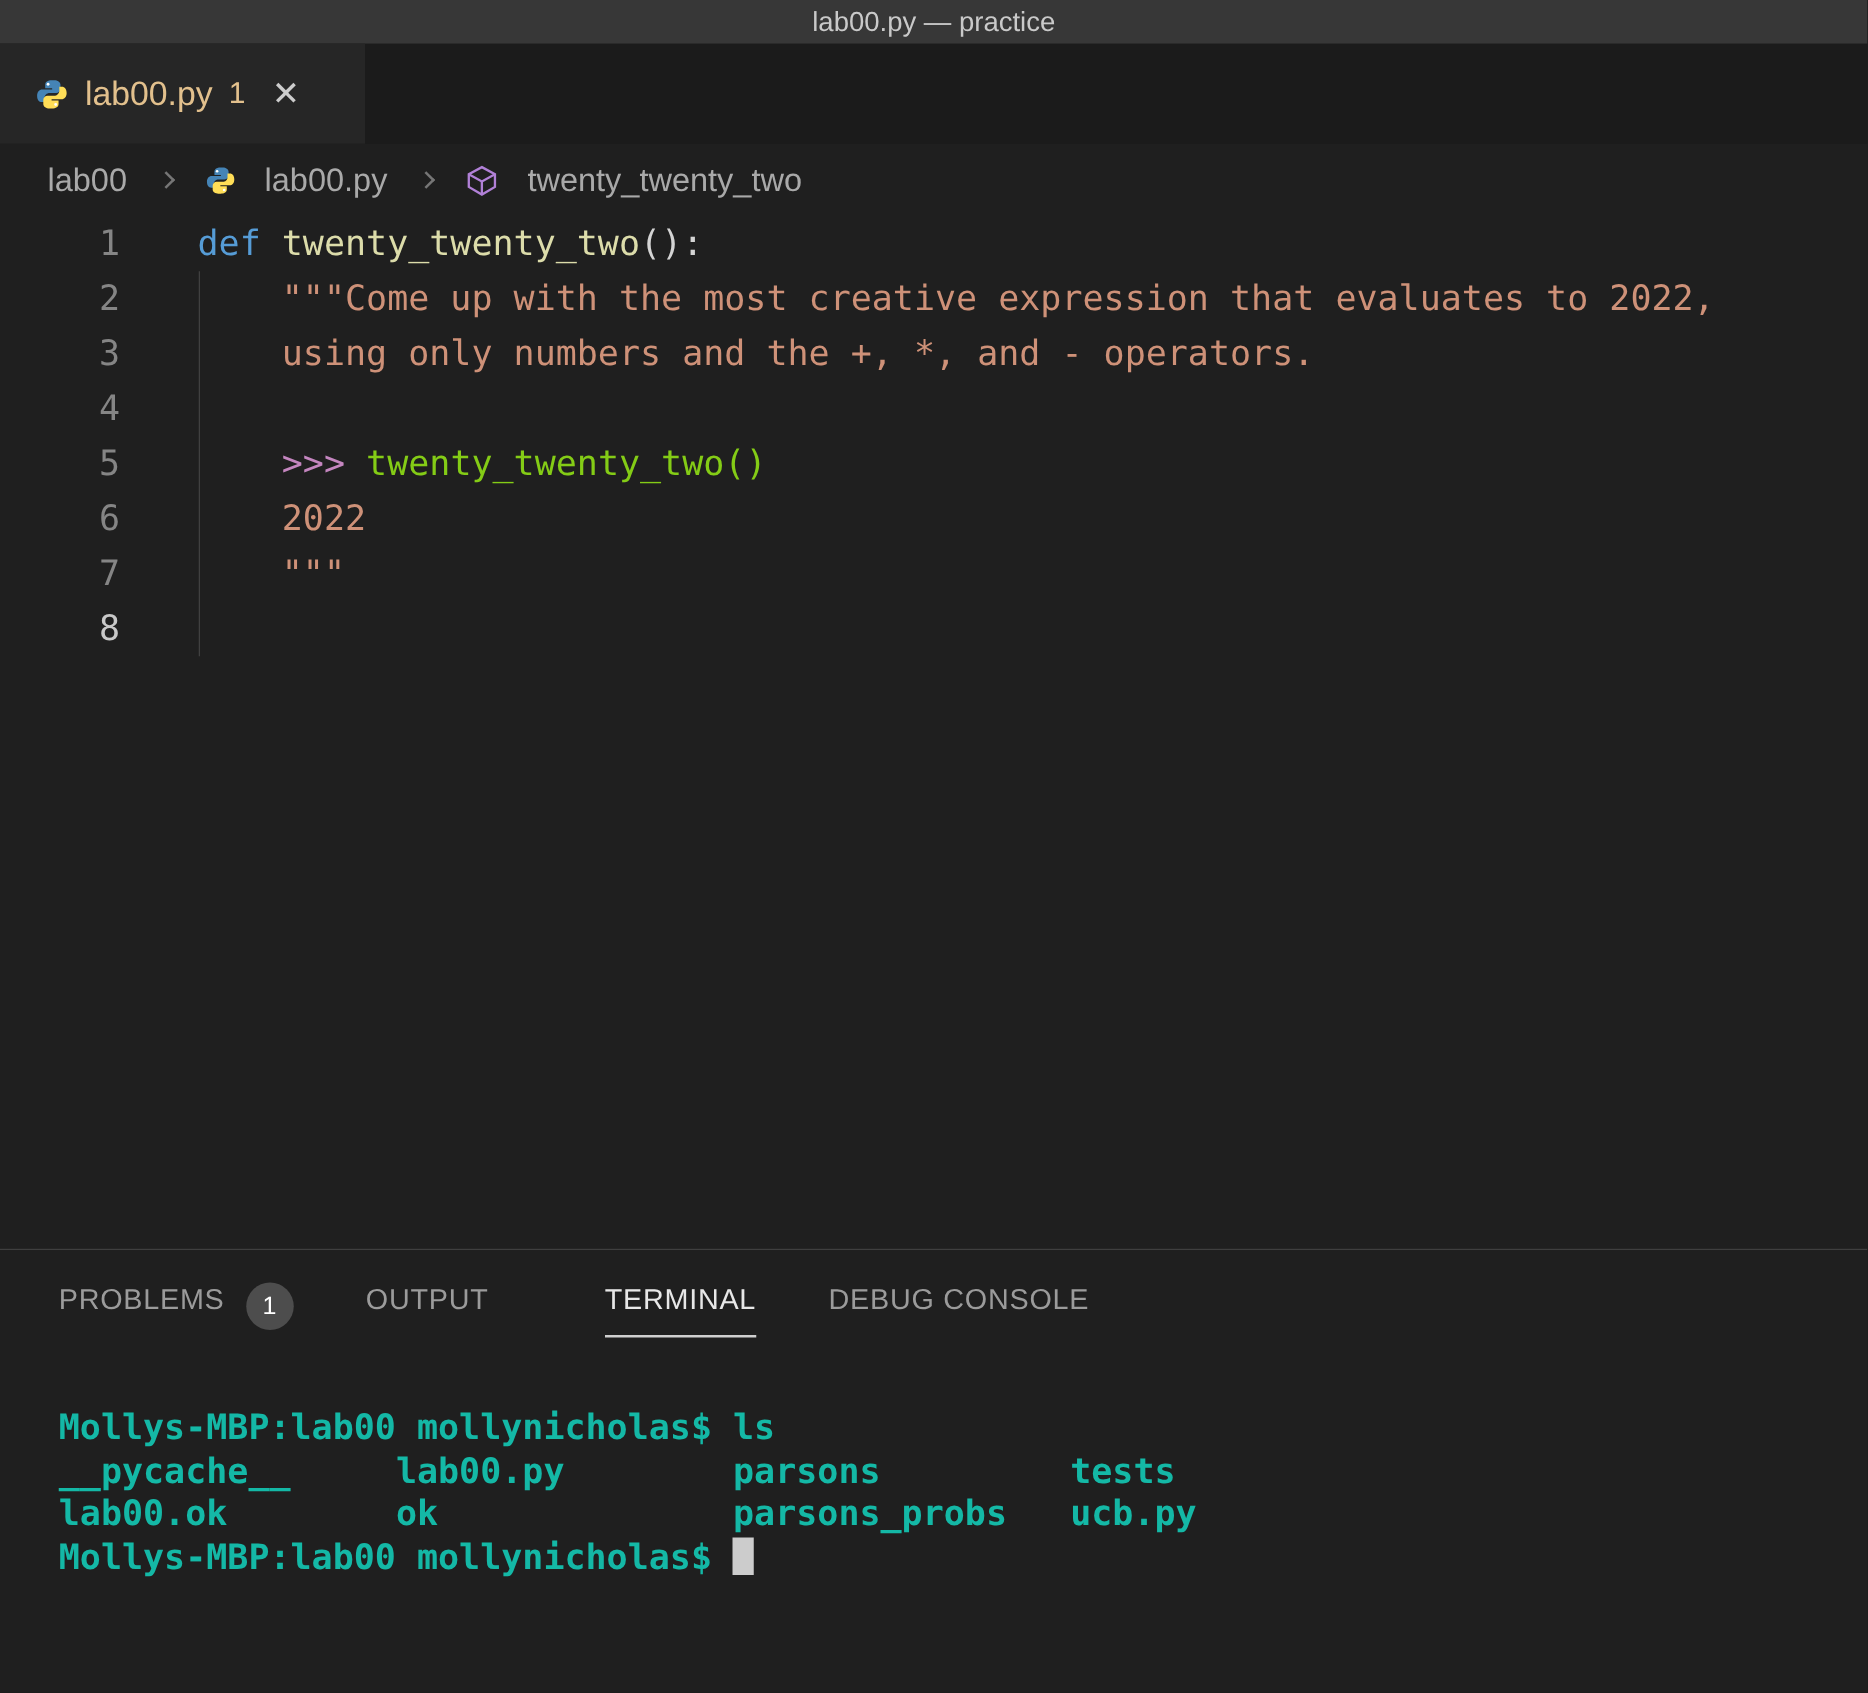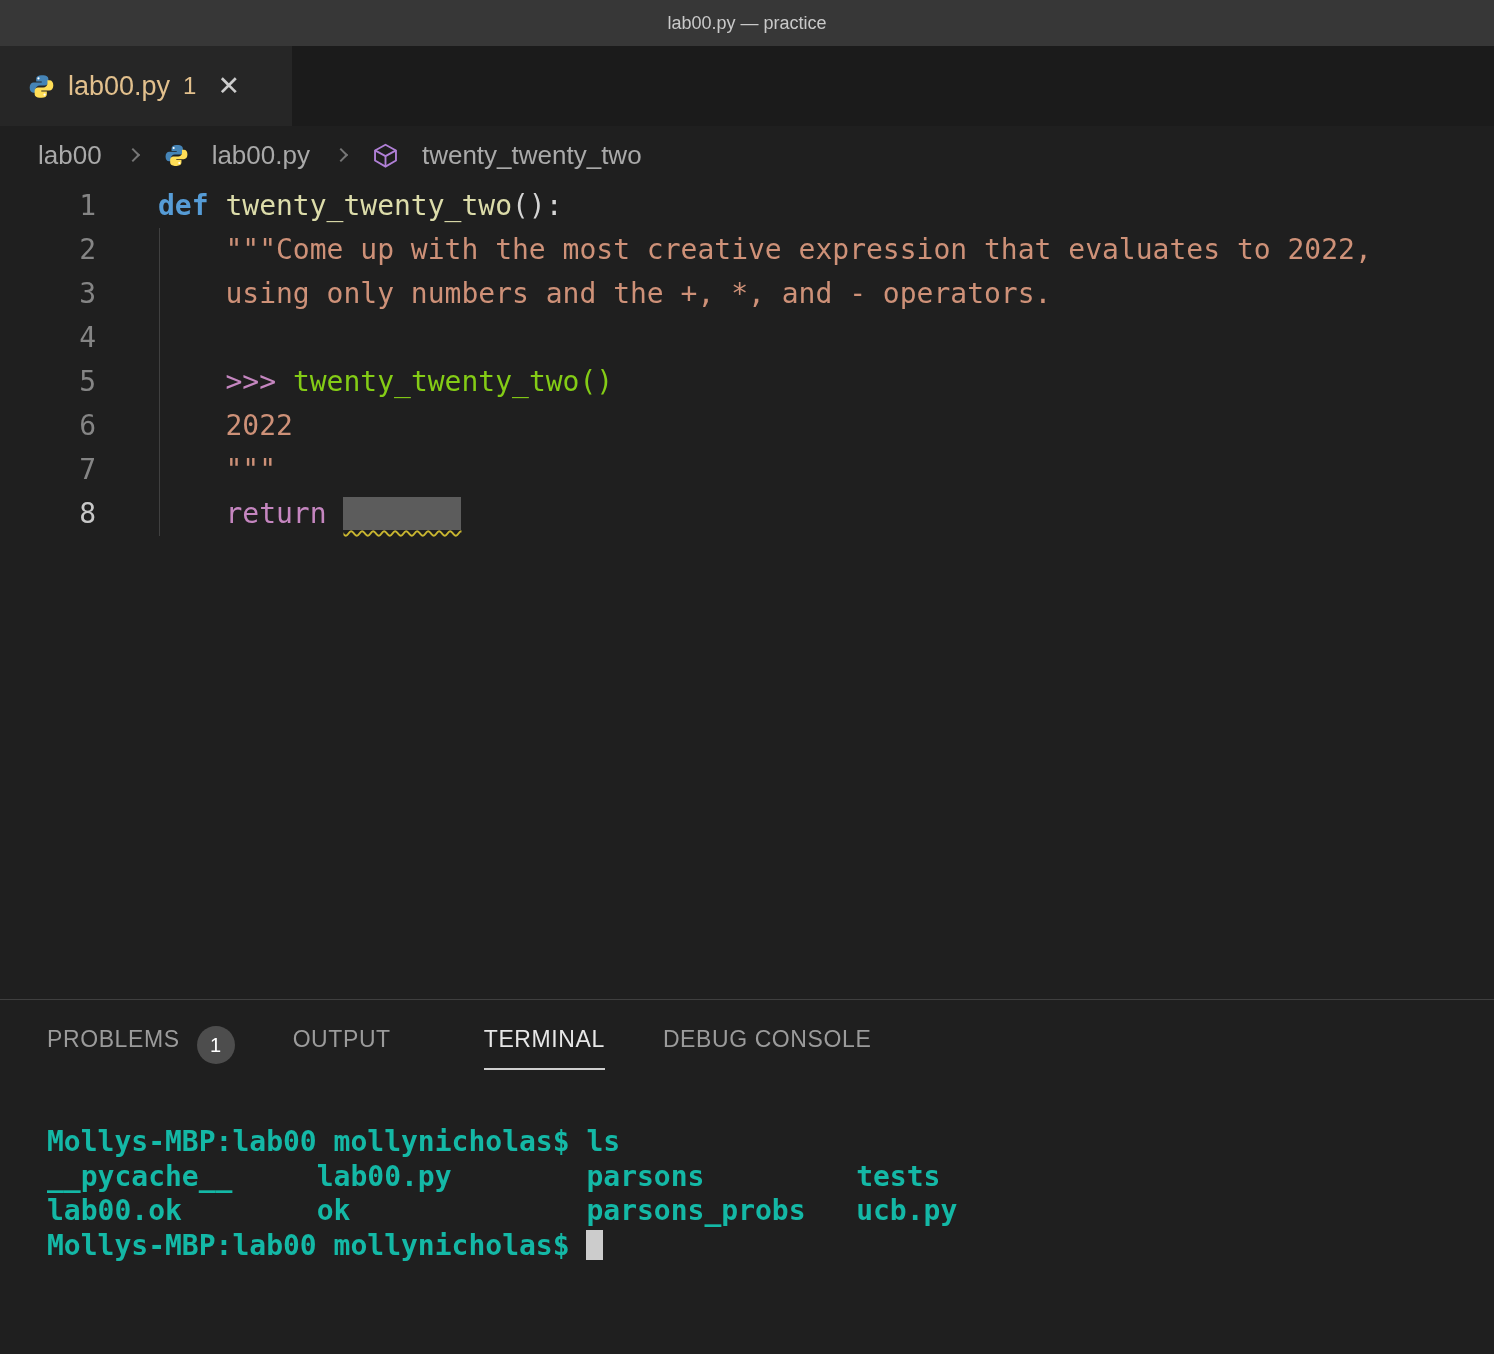--- a/index.html
+++ b/index.html
@@ -7,23 +7,23 @@
   body {
     background:#1f1f1f;
     font-family:"Liberation Sans", sans-serif;
     position:relative;
     overflow:hidden;
     color:#d4d4d4;
   }
 
   
   .titlebar {
-    height:46px; background:#373737;
+    height:35px; background:#373737;
     display:flex; align-items:center; justify-content:center;
-    color:#c9c9c9; font-size:18px; font-weight:500;
+    color:#c9c9c9; font-size:22px; font-weight:500;
   }
 
   
   .tabstrip { height:80px; background:#1b1b1b; display:flex; }
   .tab {
     width:292px; background:#262626;
     display:flex; align-items:center; gap:13px;
     padding:0 22px 0 28px;
   }
   .tab-filename { color:#e2c08d; font-size:27px; }
@@ -144,21 +144,21 @@
     </svg>
   </span>
   <span class="crumb">twenty_twenty_two</span>
 </div>
 
 <div class="editor">
   <div class="indent-guide"></div>
   <div>
       <div class="code-line">
         <span class="line-num">1</span>
-        <span class="line-content"><span style="color: rgb(86, 156, 214); font-weight: bold;">def</span><span style="color: rgb(212, 212, 212);"> </span><span style="color: rgb(220, 220, 170);">twenty_twenty_two</span><span style="color: rgb(212, 212, 212);">():</span></span>
+        <span class="line-content"><span style="color: rgb(86, 156, 214);">def</span><span style="color: rgb(212, 212, 212);"> </span><span style="color: rgb(220, 220, 170);">twenty_twenty_two</span><span style="color: rgb(212, 212, 212);">():</span></span>
       </div>
       <div class="code-line">
         <span class="line-num">2</span>
         <span class="line-content"><span style="color: rgb(206, 145, 120);">    """Come up with the most creative expression that evaluates to 2022,</span></span>
       </div>
       <div class="code-line">
         <span class="line-num">3</span>
         <span class="line-content"><span style="color: rgb(206, 145, 120);">    using only numbers and the +, *, and - operators.</span></span>
       </div>
       <div class="code-line">
@@ -172,21 +172,20 @@
       <div class="code-line">
         <span class="line-num">6</span>
         <span class="line-content"><span style="color: rgb(206, 145, 120);">    2022</span></span>
       </div>
       <div class="code-line">
         <span class="line-num">7</span>
         <span class="line-content"><span style="color: rgb(206, 145, 120);">    """</span></span>
       </div>
       <div class="code-line">
         <span class="line-num active">8</span>
-        <span class="line-content"><span style="color: rgb(212, 212, 212);">    </span><span style="color: rgb(197, 134, 192);">return</span><span style="color: rgb(212, 212, 212);"> </span><span class="sel-box">&nbsp;&nbsp;&nbsp;&nbsp;&nbsp;&nbsp;&nbsp;</span></span>
       </div>
     </div>
 </div>
 
 <div class="panel">
   <div class="panel-tabs">
       <div class="panel-tab">
         <span>PROBLEMS</span>
         <span class="panel-badge">1</span>
       </div>

